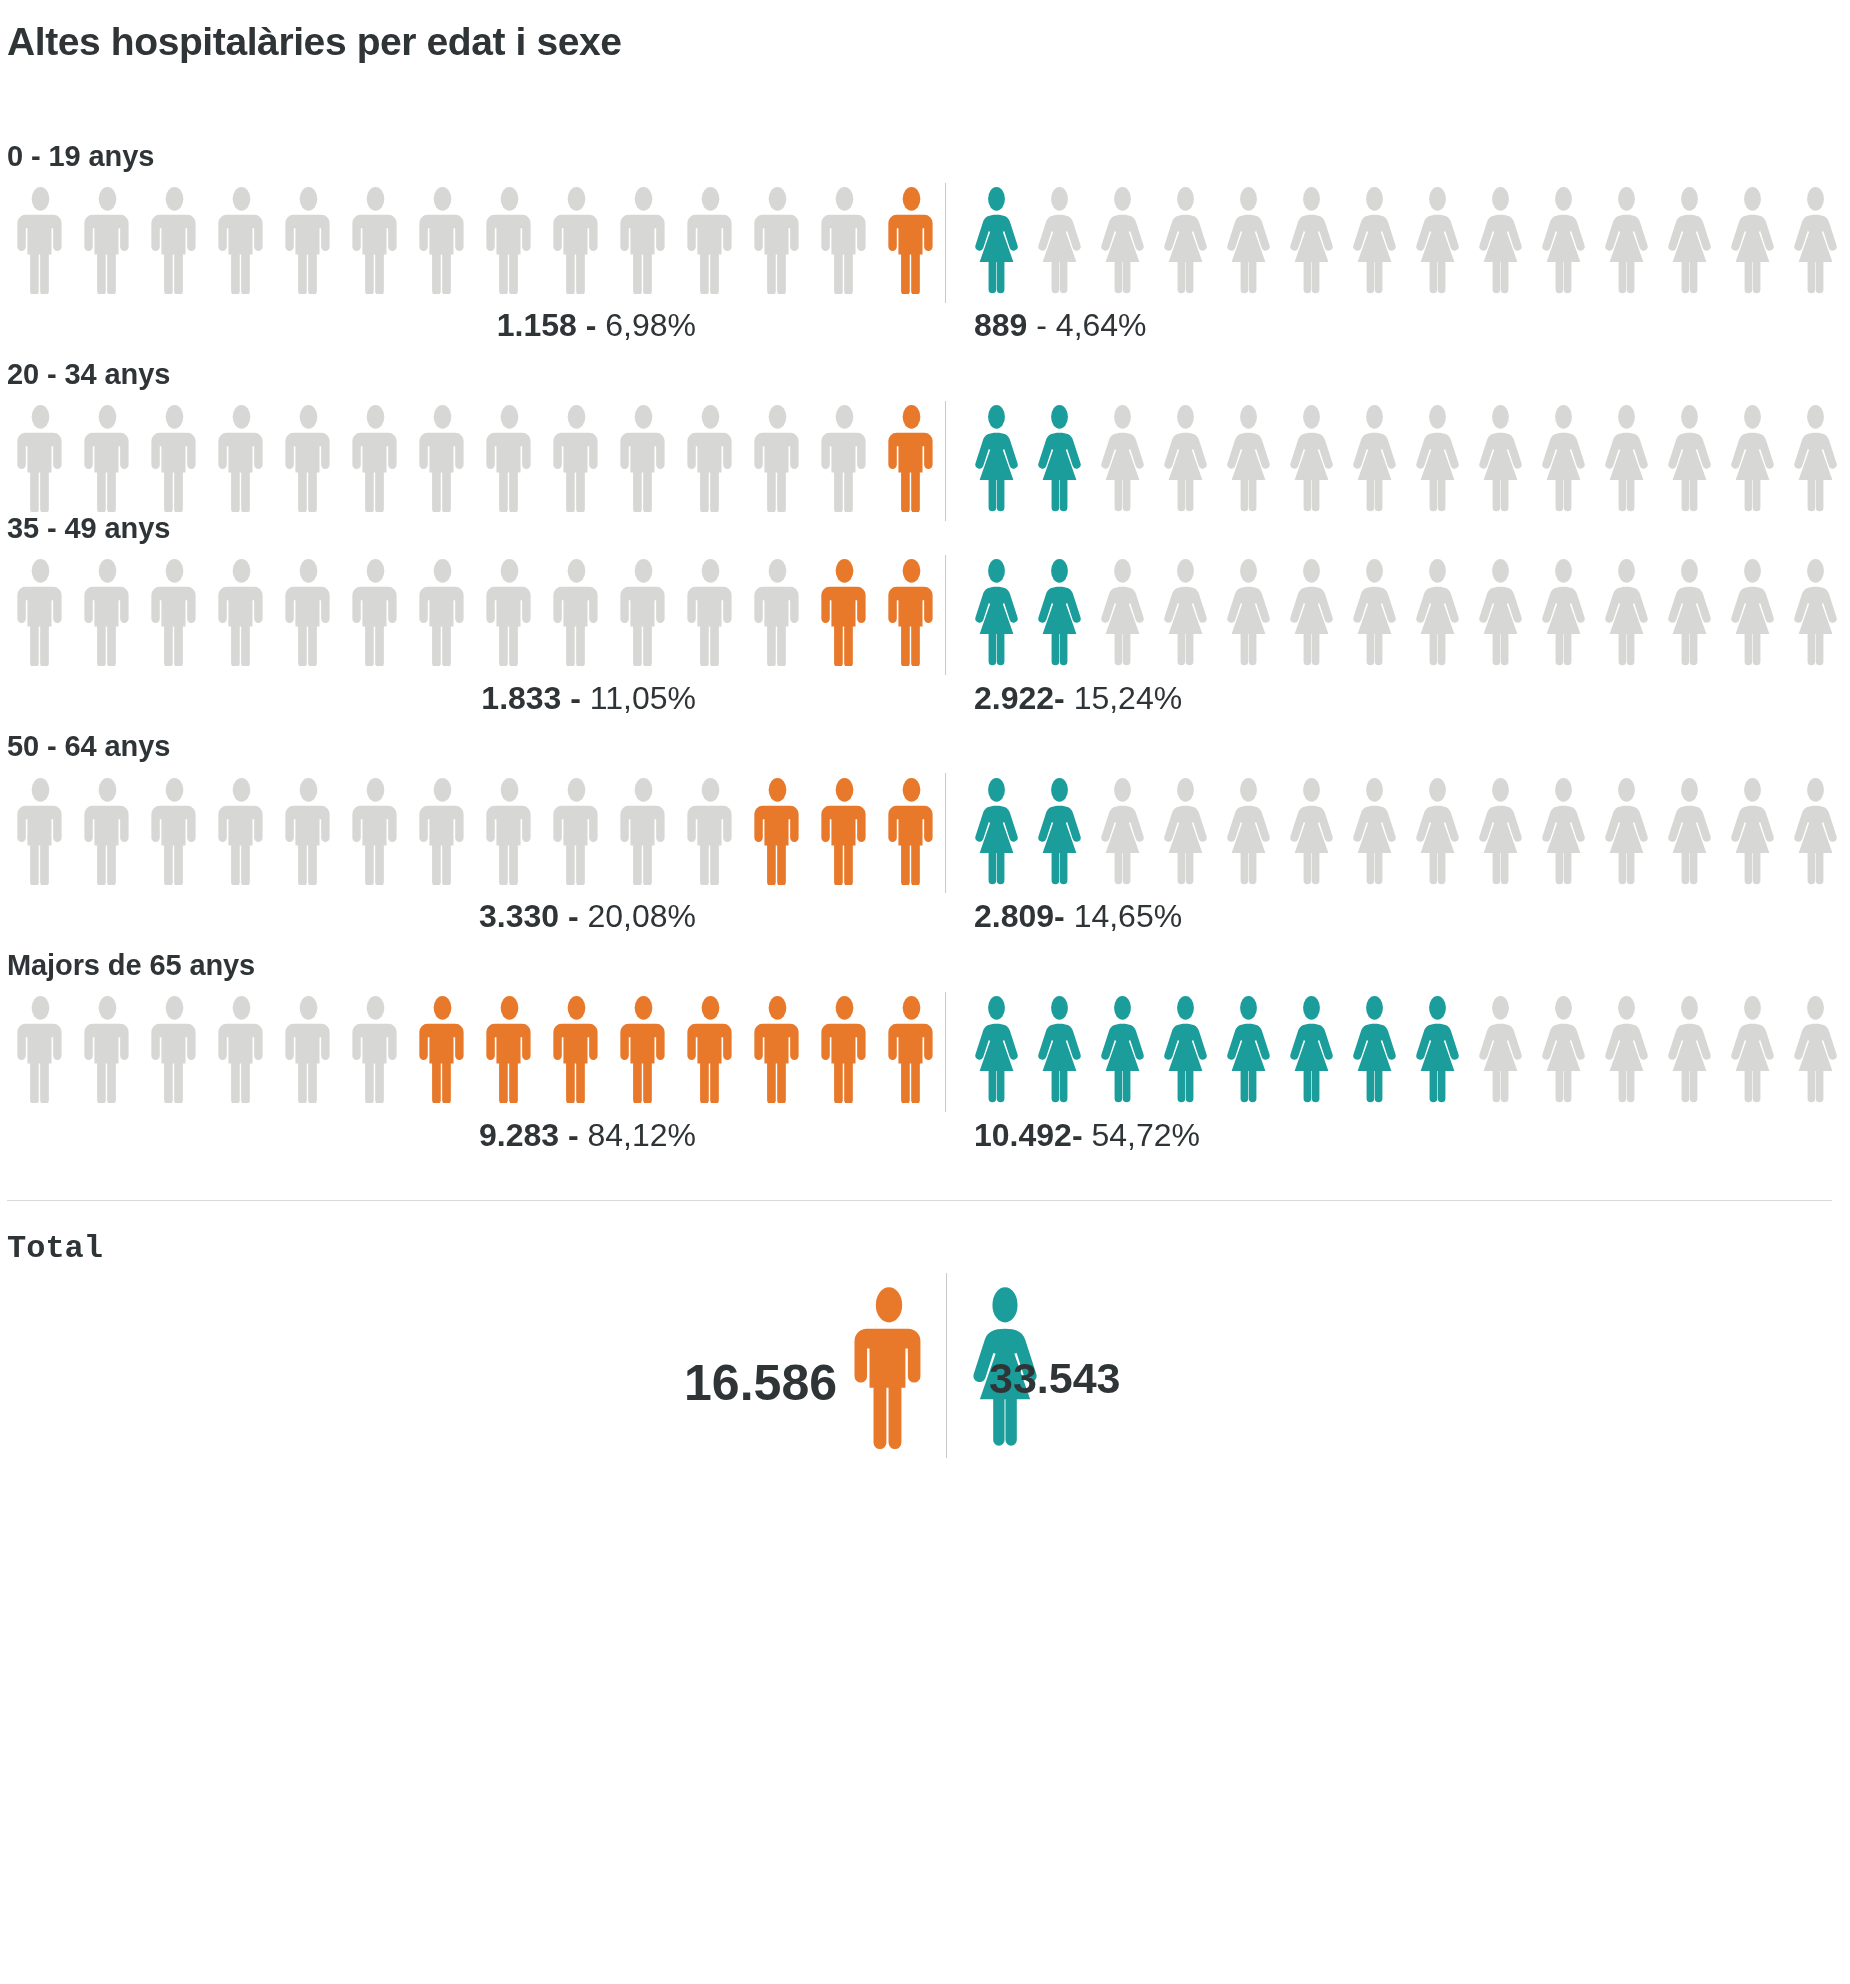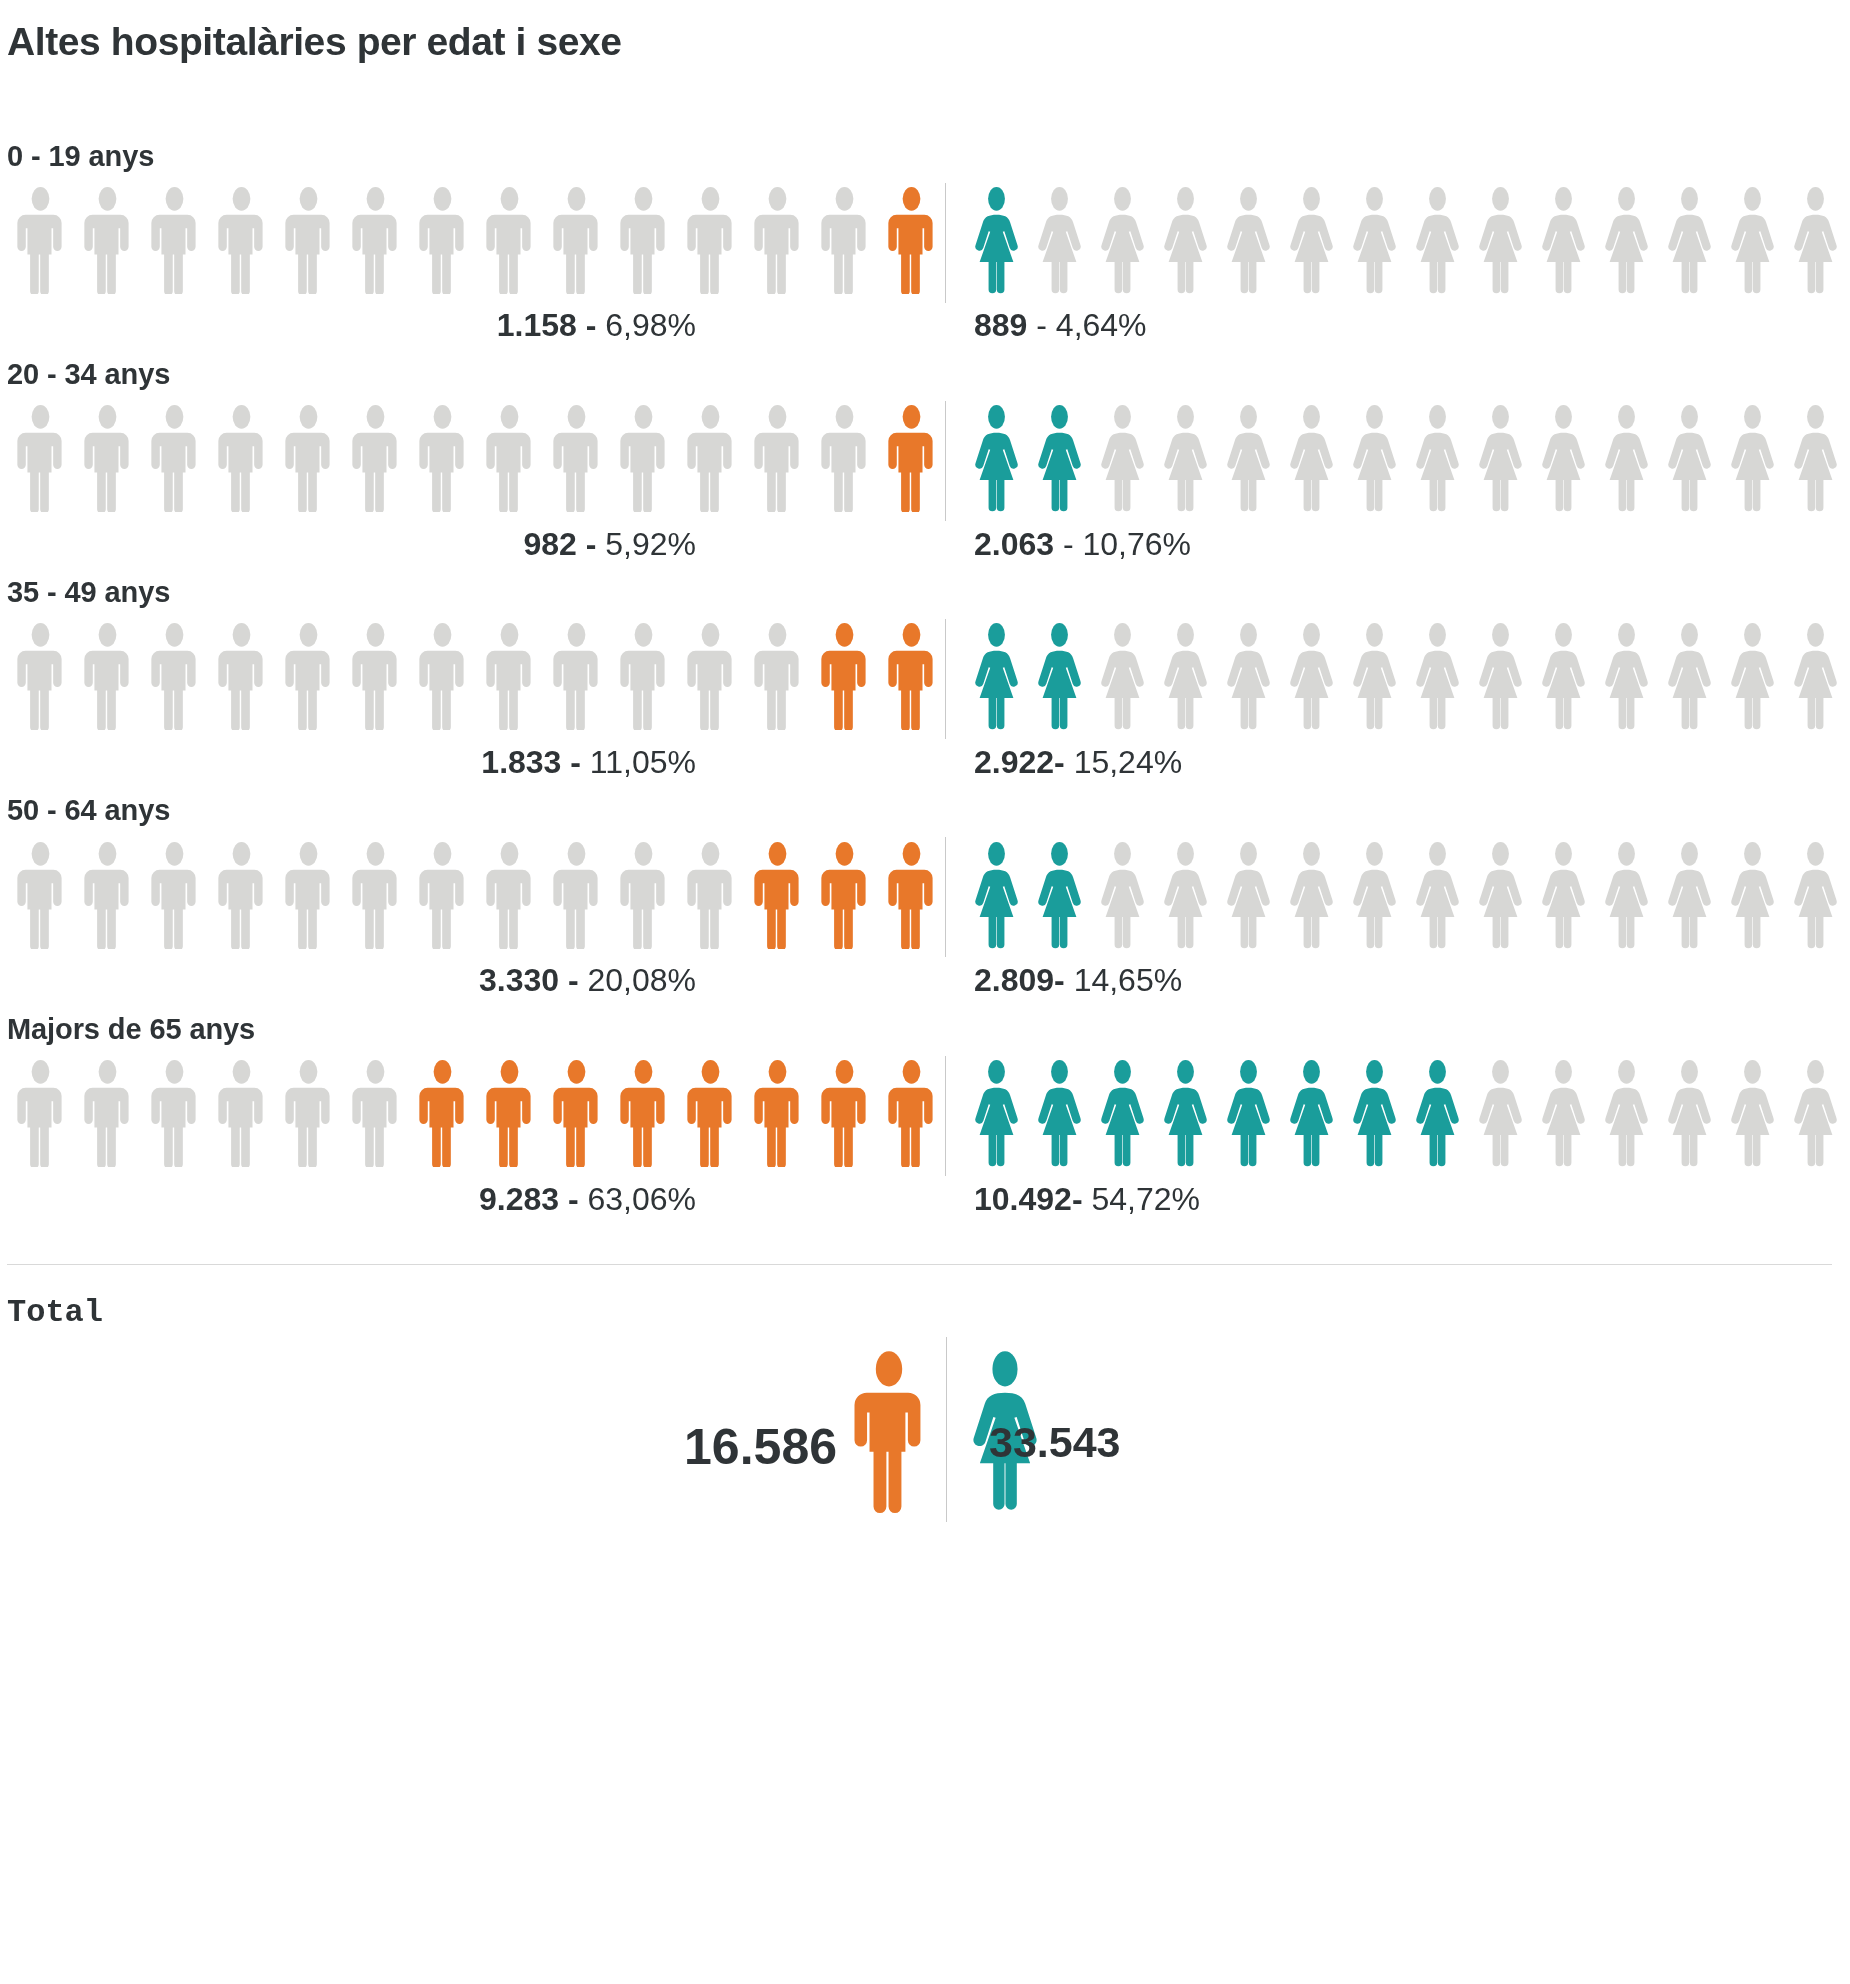--- a/index.html
+++ b/index.html
@@ -436,28 +436,20 @@
             <svg class="fig" viewBox="0 0 60 104" xmlns="http://www.w3.org/2000/svg">
               <ellipse cx="30" cy="11.5" rx="8.2" ry="11.5" fill="#D7D7D5"></ellipse>
               <path d="M30 27 c-7 0 -11.5 1.8 -13.2 7.2 l-7.2 22.4 a4 4 0 0 0 7.6 2.5 l5.2 -16.2 l1.5 0.5 l-10.3 29.6 h8.7 v26.6 a3.7 3.7 0 0 0 7.4 0 v-26.6 h0.6 v26.6 a3.7 3.7 0 0 0 7.4 0 v-26.6 h8.7 l-10.3 -29.6 l1.5 -0.5 l5.2 16.2 a4 4 0 0 0 7.6 -2.5 l-7.2 -22.4 c-1.7 -5.4 -6.2 -7.2 -13.2 -7.2 z" fill="#D7D7D5"></path>
             </svg>
             <svg class="fig" viewBox="0 0 60 104" xmlns="http://www.w3.org/2000/svg">
               <ellipse cx="30" cy="11.5" rx="8.2" ry="11.5" fill="#D7D7D5"></ellipse>
               <path d="M30 27 c-7 0 -11.5 1.8 -13.2 7.2 l-7.2 22.4 a4 4 0 0 0 7.6 2.5 l5.2 -16.2 l1.5 0.5 l-10.3 29.6 h8.7 v26.6 a3.7 3.7 0 0 0 7.4 0 v-26.6 h0.6 v26.6 a3.7 3.7 0 0 0 7.4 0 v-26.6 h8.7 l-10.3 -29.6 l1.5 -0.5 l5.2 16.2 a4 4 0 0 0 7.6 -2.5 l-7.2 -22.4 c-1.7 -5.4 -6.2 -7.2 -13.2 -7.2 z" fill="#D7D7D5"></path>
             </svg>
           </div>
       </div>
-      <div class="group-values">
-        <div class="val val-male">
-          <b>982</b><b> - </b><span class="pct">5,92%</span>
-        </div>
-        <div class="val val-female">
-          <b>2.063</b><span class="pct">  - </span><span class="pct">10,76%</span>
-        </div>
-      </div>
     </div>
 
     <div class="group g3">
       <div class="group-label">35 - 49 anys</div>
       <div class="group-figs">
         <div class="side side-male">
             <svg class="fig" viewBox="0 0 60 104" xmlns="http://www.w3.org/2000/svg">
               <ellipse cx="30" cy="11.5" rx="8.6" ry="11.5" fill="#D7D7D5"></ellipse>
               <path d="M17.5 27 h25 a8 8 0 0 1 8 8 v23 a4.1 4.1 0 0 1 -8.2 0 v-18 h-1.6 v25.5 h-2.6 v35.8 a4.2 4.2 0 0 1 -8.4 0 v-35.8 h-1.4 v35.8 a4.2 4.2 0 0 1 -8.4 0 v-35.8 h-2.6 v-25.5 h-1.6 v18 a4.1 4.1 0 0 1 -8.2 0 v-23 a8 8 0 0 1 8 -8 z" fill="#D7D7D5"></path>
             </svg>
@@ -831,21 +823,21 @@
               <path d="M30 27 c-7 0 -11.5 1.8 -13.2 7.2 l-7.2 22.4 a4 4 0 0 0 7.6 2.5 l5.2 -16.2 l1.5 0.5 l-10.3 29.6 h8.7 v26.6 a3.7 3.7 0 0 0 7.4 0 v-26.6 h0.6 v26.6 a3.7 3.7 0 0 0 7.4 0 v-26.6 h8.7 l-10.3 -29.6 l1.5 -0.5 l5.2 16.2 a4 4 0 0 0 7.6 -2.5 l-7.2 -22.4 c-1.7 -5.4 -6.2 -7.2 -13.2 -7.2 z" fill="#D7D7D5"></path>
             </svg>
             <svg class="fig" viewBox="0 0 60 104" xmlns="http://www.w3.org/2000/svg">
               <ellipse cx="30" cy="11.5" rx="8.2" ry="11.5" fill="#D7D7D5"></ellipse>
               <path d="M30 27 c-7 0 -11.5 1.8 -13.2 7.2 l-7.2 22.4 a4 4 0 0 0 7.6 2.5 l5.2 -16.2 l1.5 0.5 l-10.3 29.6 h8.7 v26.6 a3.7 3.7 0 0 0 7.4 0 v-26.6 h0.6 v26.6 a3.7 3.7 0 0 0 7.4 0 v-26.6 h8.7 l-10.3 -29.6 l1.5 -0.5 l5.2 16.2 a4 4 0 0 0 7.6 -2.5 l-7.2 -22.4 c-1.7 -5.4 -6.2 -7.2 -13.2 -7.2 z" fill="#D7D7D5"></path>
             </svg>
           </div>
       </div>
       <div class="group-values">
         <div class="val val-male">
-          <b>9.283</b><b> - </b><span class="pct">63,06%</span>
+          <b>9.283</b><b> - </b><span class="pct">84,12%</span>
         </div>
         <div class="val val-female">
           <b>10.492</b><b>- </b><span class="pct">54,72%</span>
         </div>
       </div>
     </div>
 
   </div>
 
   <hr class="hr">

